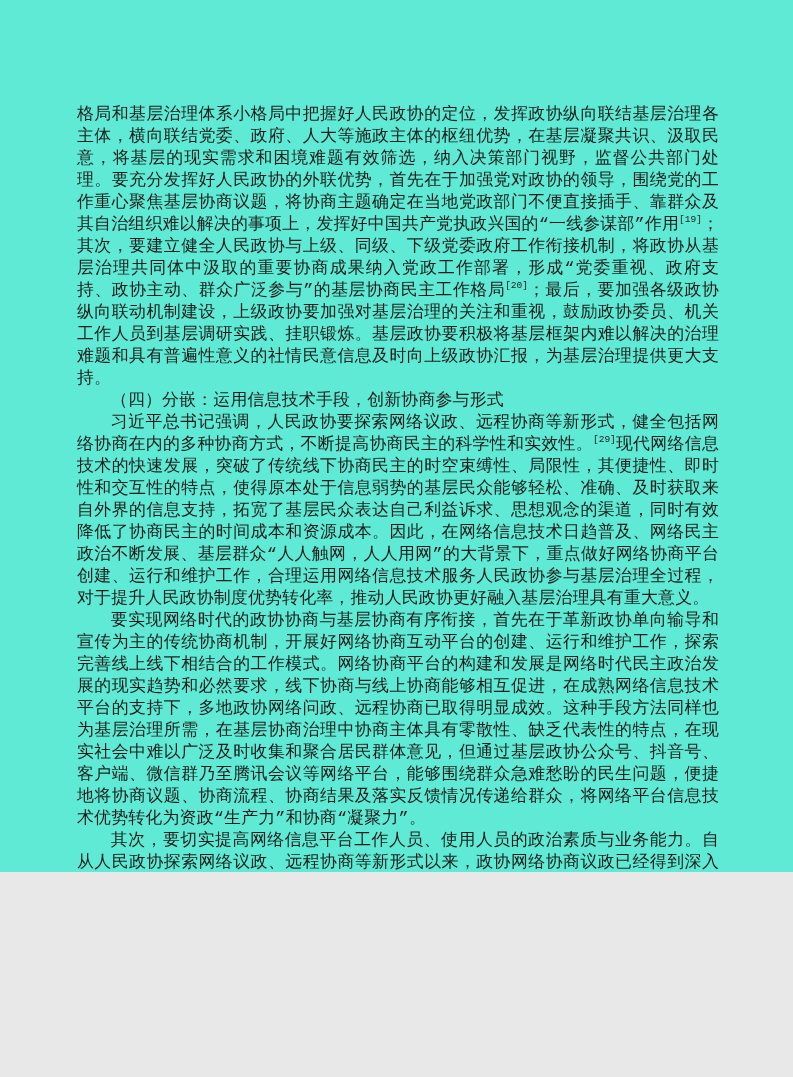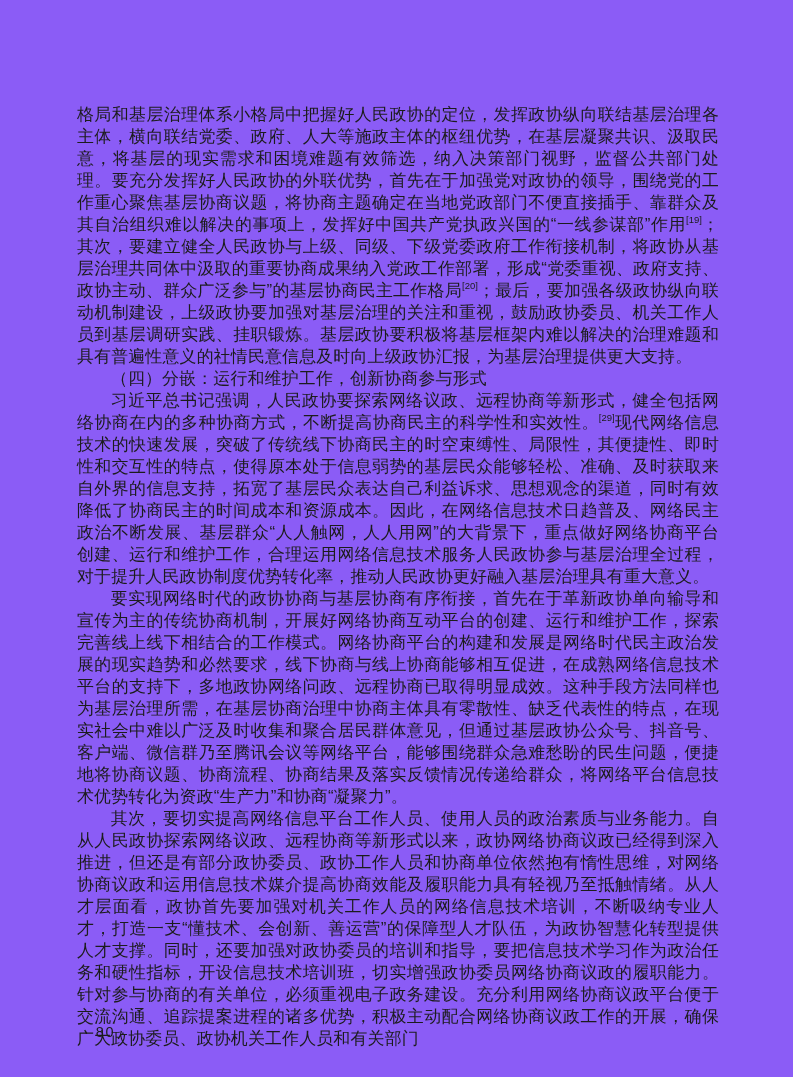--- a/index.html
+++ b/index.html
@@ -3,25 +3,25 @@
 <meta charset="utf-8">
 <style>
   html, body {
     margin: 0;
     padding: 0;
     background: #e8e8e8;
   }
   .page {
     position: relative;
     width: 793px;
-    height: 1077px;
+    height: 872px;
     margin: 0 auto;
-    background: #8b5cf6;
+    background: #5eead4;
     overflow: hidden;
-    font-family: Liberation Sans, sans-serif;
+    font-family: Liberation Mono, monospace;
   }
   .content {
     position: absolute;
     left: 77px;
     top: 104px;
     width: 642px;
     color: #1c1c1c;
     font-size: 16.9px;
     line-height: 22px;
     text-align: justify;
@@ -53,19 +53,19 @@
     font-size: 14.5px;
     letter-spacing: 1.5px;
   }
 </style>
 </head>
 <body>
 
 <div class="page">
   <div class="content">
       <p class="para">格局和基层治理体系小格局中把握好人民政协的定位，发挥政协纵向联结基层治理各主体，横向联结党委、政府、人大等施政主体的枢纽优势，在基层凝聚共识、汲取民意，将基层的现实需求和困境难题有效筛选，纳入决策部门视野，监督公共部门处理。要充分发挥好人民政协的外联优势，首先在于加强党对政协的领导，围绕党的工作重心聚焦基层协商议题，将协商主题确定在当地党政部门不便直接插手、靠群众及其自治组织难以解决的事项上，发挥好中国共产党执政兴国的“一线参谋部”作用<sup>[19]</sup>；其次，要建立健全人民政协与上级、同级、下级党委政府工作衔接机制，将政协从基层治理共同体中汲取的重要协商成果纳入党政工作部署，形成“党委重视、政府支持、政协主动、群众广泛参与”的基层协商民主工作格局<sup>[20]</sup>；最后，要加强各级政协纵向联动机制建设，上级政协要加强对基层治理的关注和重视，鼓励政协委员、机关工作人员到基层调研实践、挂职锻炼。基层政协要积极将基层框架内难以解决的治理难题和具有普遍性意义的社情民意信息及时向上级政协汇报，为基层治理提供更大支持。</p>
-      <p class="para indent heading">（四）分嵌：运行和维护工作，创新协商参与形式</p>
+      <p class="para indent heading">（四）分嵌：运用信息技术手段，创新协商参与形式</p>
       <p class="para indent">习近平总书记强调，人民政协要探索网络议政、远程协商等新形式，健全包括网络协商在内的多种协商方式，不断提高协商民主的科学性和实效性。<sup>[29]</sup>现代网络信息技术的快速发展，突破了传统线下协商民主的时空束缚性、局限性，其便捷性、即时性和交互性的特点，使得原本处于信息弱势的基层民众能够轻松、准确、及时获取来自外界的信息支持，拓宽了基层民众表达自己利益诉求、思想观念的渠道，同时有效降低了协商民主的时间成本和资源成本。因此，在网络信息技术日趋普及、网络民主政治不断发展、基层群众“人人触网，人人用网”的大背景下，重点做好网络协商平台创建、运行和维护工作，合理运用网络信息技术服务人民政协参与基层治理全过程，对于提升人民政协制度优势转化率，推动人民政协更好融入基层治理具有重大意义。</p>
       <p class="para indent">要实现网络时代的政协协商与基层协商有序衔接，首先在于革新政协单向输导和宣传为主的传统协商机制，开展好网络协商互动平台的创建、运行和维护工作，探索完善线上线下相结合的工作模式。网络协商平台的构建和发展是网络时代民主政治发展的现实趋势和必然要求，线下协商与线上协商能够相互促进，在成熟网络信息技术平台的支持下，多地政协网络问政、远程协商已取得明显成效。这种手段方法同样也为基层治理所需，在基层协商治理中协商主体具有零散性、缺乏代表性的特点，在现实社会中难以广泛及时收集和聚合居民群体意见，但通过基层政协公众号、抖音号、客户端、微信群乃至腾讯会议等网络平台，能够围绕群众急难愁盼的民生问题，便捷地将协商议题、协商流程、协商结果及落实反馈情况传递给群众，将网络平台信息技术优势转化为资政“生产力”和协商“凝聚力”。</p>
       <p class="para indent">其次，要切实提高网络信息平台工作人员、使用人员的政治素质与业务能力。自从人民政协探索网络议政、远程协商等新形式以来，政协网络协商议政已经得到深入推进，但还是有部分政协委员、政协工作人员和协商单位依然抱有惰性思维，对网络协商议政和运用信息技术媒介提高协商效能及履职能力具有轻视乃至抵触情绪。从人才层面看，政协首先要加强对机关工作人员的网络信息技术培训，不断吸纳专业人才，打造一支“懂技术、会创新、善运营”的保障型人才队伍，为政协智慧化转型提供人才支撑。同时，还要加强对政协委员的培训和指导，要把信息技术学习作为政治任务和硬性指标，开设信息技术培训班，切实增强政协委员网络协商议政的履职能力。针对参与协商的有关单位，必须重视电子政务建设。充分利用网络协商议政平台便于交流沟通、追踪提案进程的诸多优势，积极主动配合网络协商议政工作的开展，确保广大政协委员、政协机关工作人员和有关部门</p>
     </div>
   <div class="page-number">· 80 ·</div>
 </div>
 
 </body></html>

